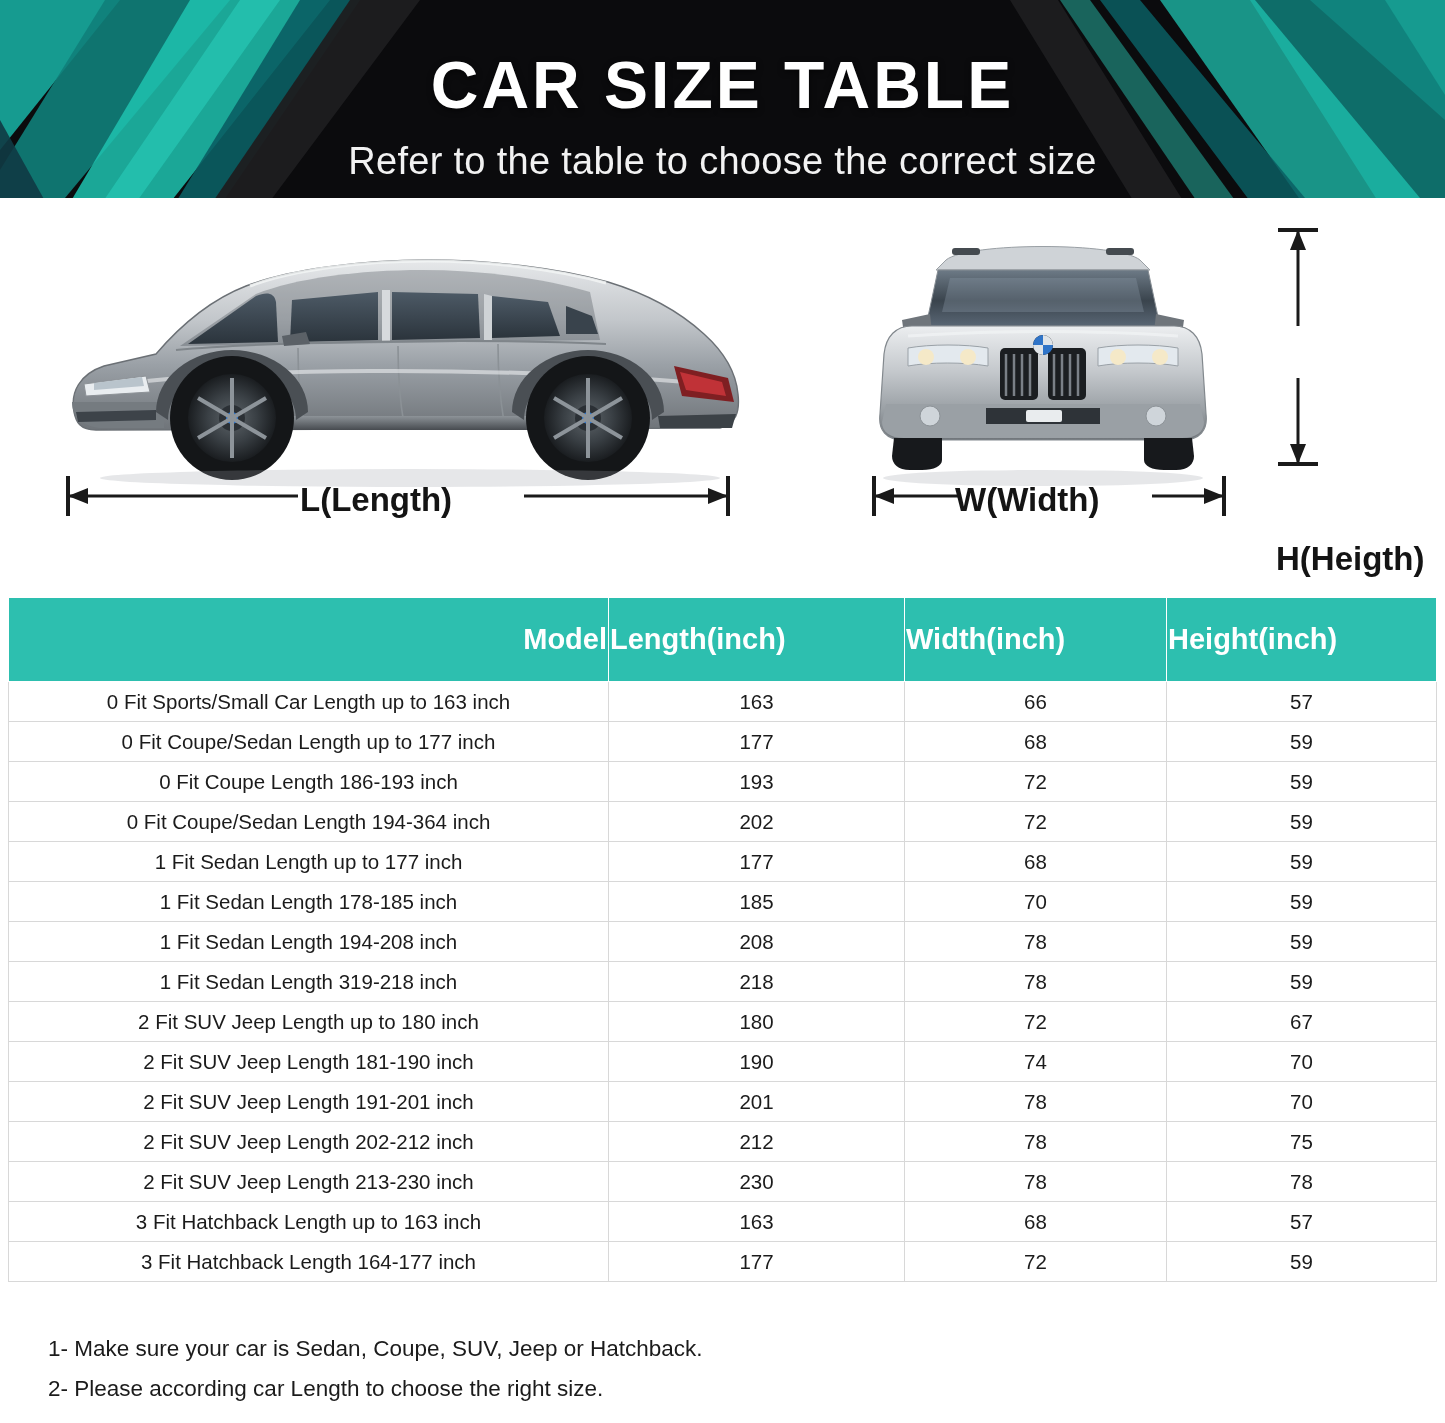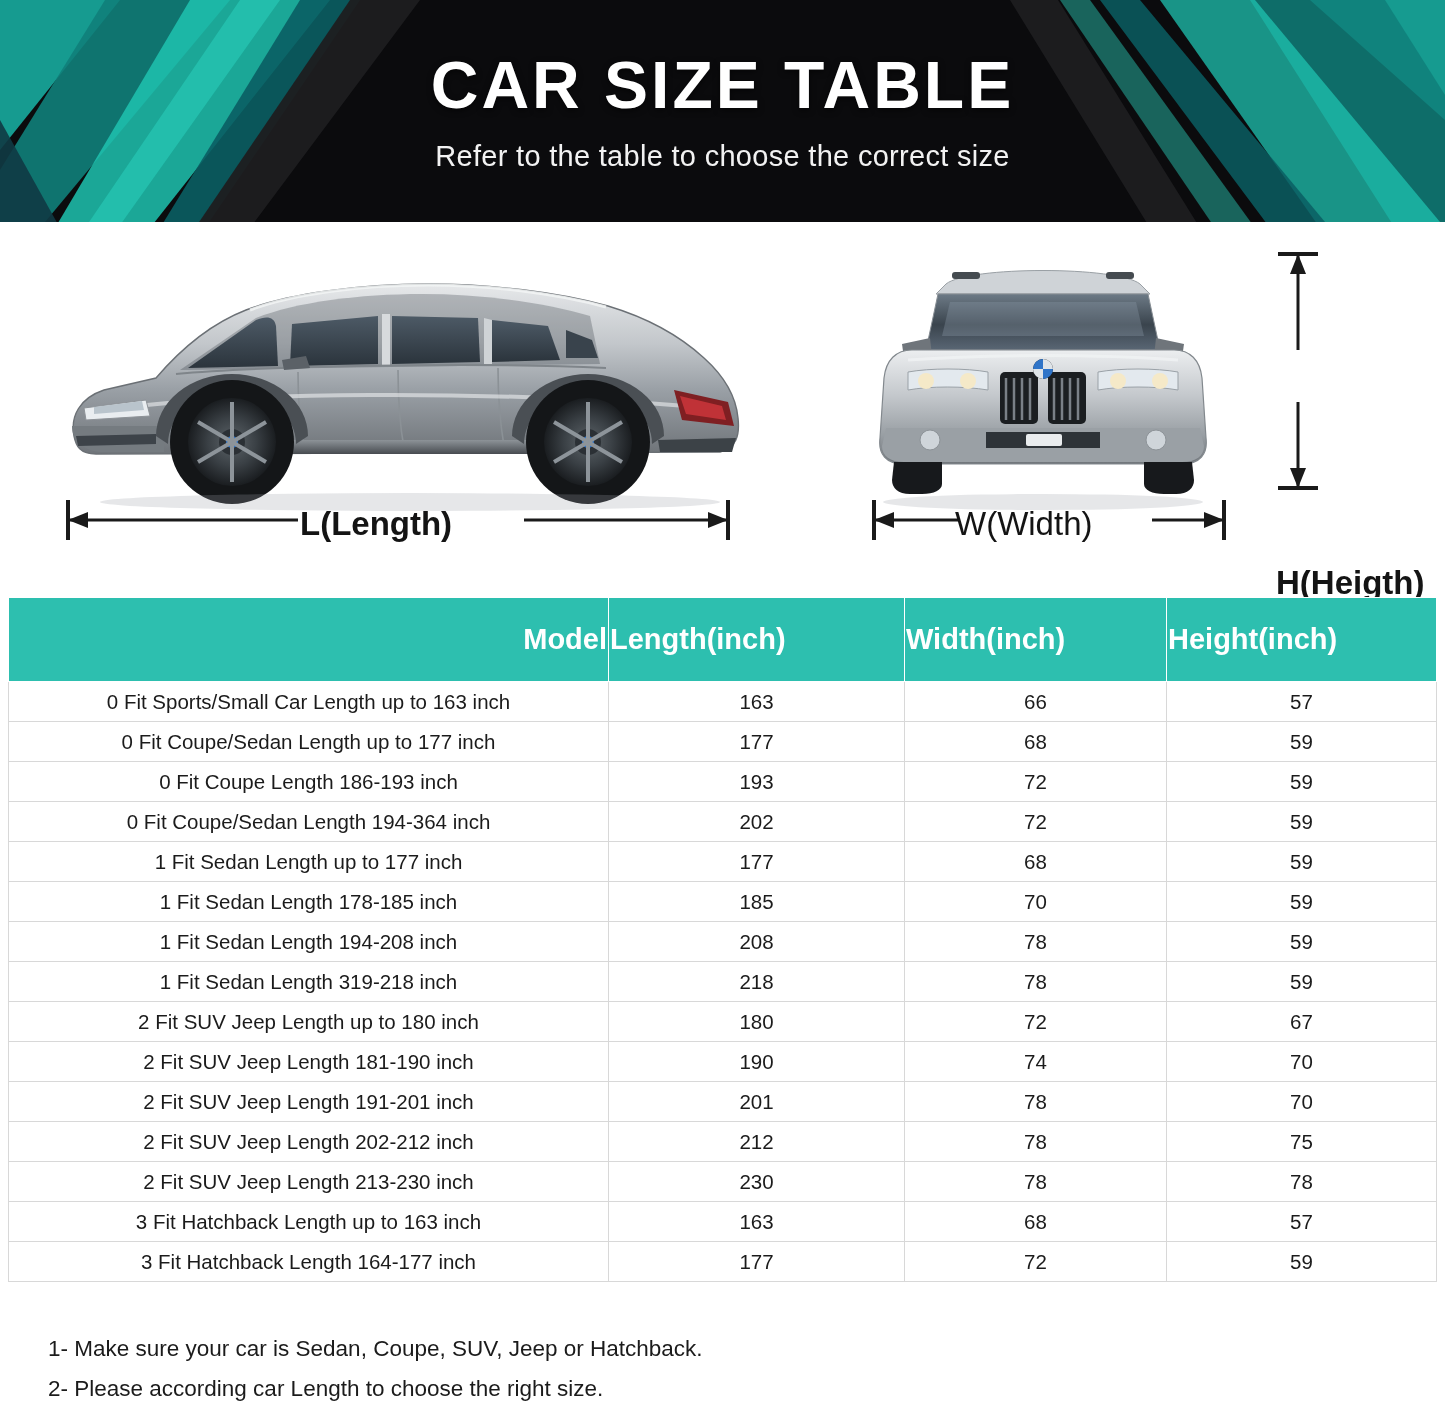--- a/index.html
+++ b/index.html
@@ -13,42 +13,42 @@
     height: 1423px;
     position: relative;
     background: #ffffff;
     overflow: hidden;
   }
 
   
   .header {
     position: relative;
     width: 100%;
-    height: 222px;
+    height: 198px;
     background: #0b0b0d;
     overflow: hidden;
   }
   .header-text {
     position: absolute;
     left: 0; right: 0; top: 52px;
     text-align: center;
     z-index: 5;
   }
   .header-title {
     color: #ffffff;
     font-size: 66px;
     font-weight: bold;
     letter-spacing: 3px;
     line-height: 1;
     margin: 0;
     text-shadow: 0 2px 6px rgba(0,0,0,.6);
   }
   .header-sub {
     color: #f2f2f2;
-    font-size: 29px;
+    font-size: 38px;
     font-weight: normal;
     margin-top: 22px;
     letter-spacing: .3px;
   }
 
   
   .diagram {
     position: relative;
     width: 100%;
     height: 365px;
@@ -74,21 +74,21 @@
     top: 283px;
     font-size: 33px;
     font-weight: bold;
     color: #141414;
   }
   .label-W {
     position: absolute;
     left: 955px;
     top: 283px;
     font-size: 33px;
-    font-weight: normal;
+    font-weight: bold;
     color: #141414;
   }
   .label-H {
     position: absolute;
     left: 1232px;
     top: 345px;
     font-size: 33px;
     font-weight: bold;
     color: #141414;
     margin-left: 44px;

